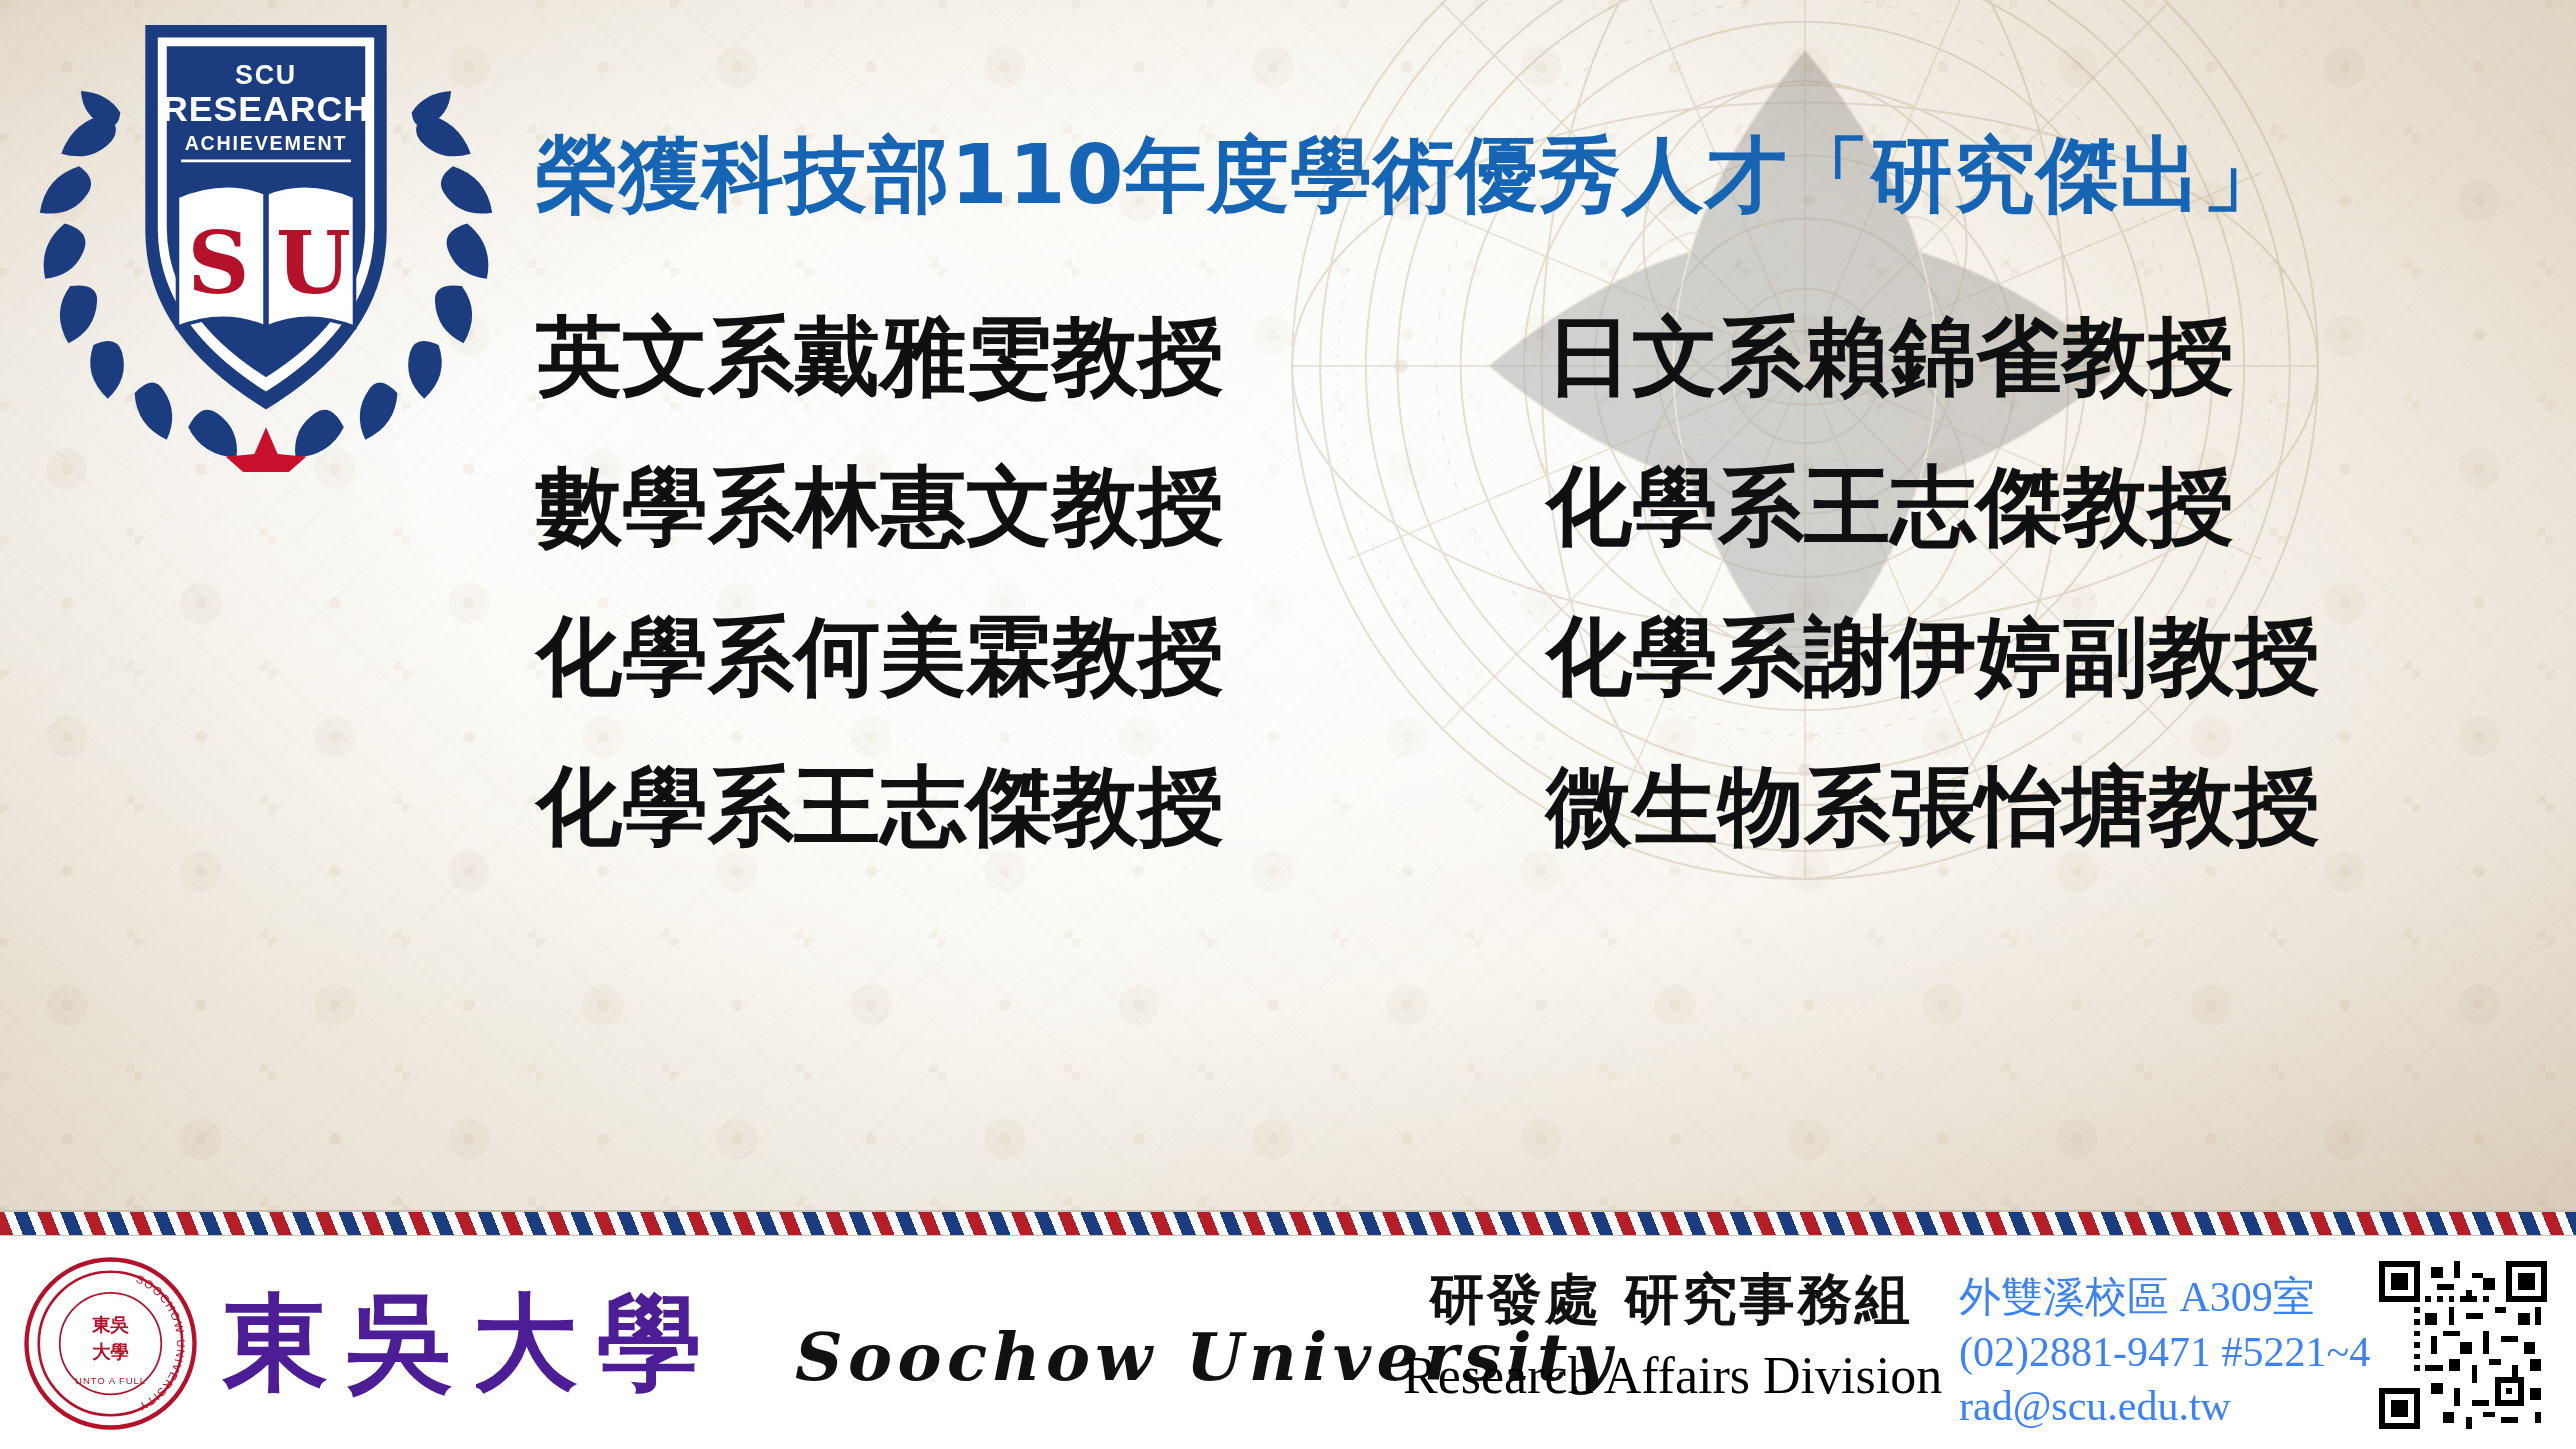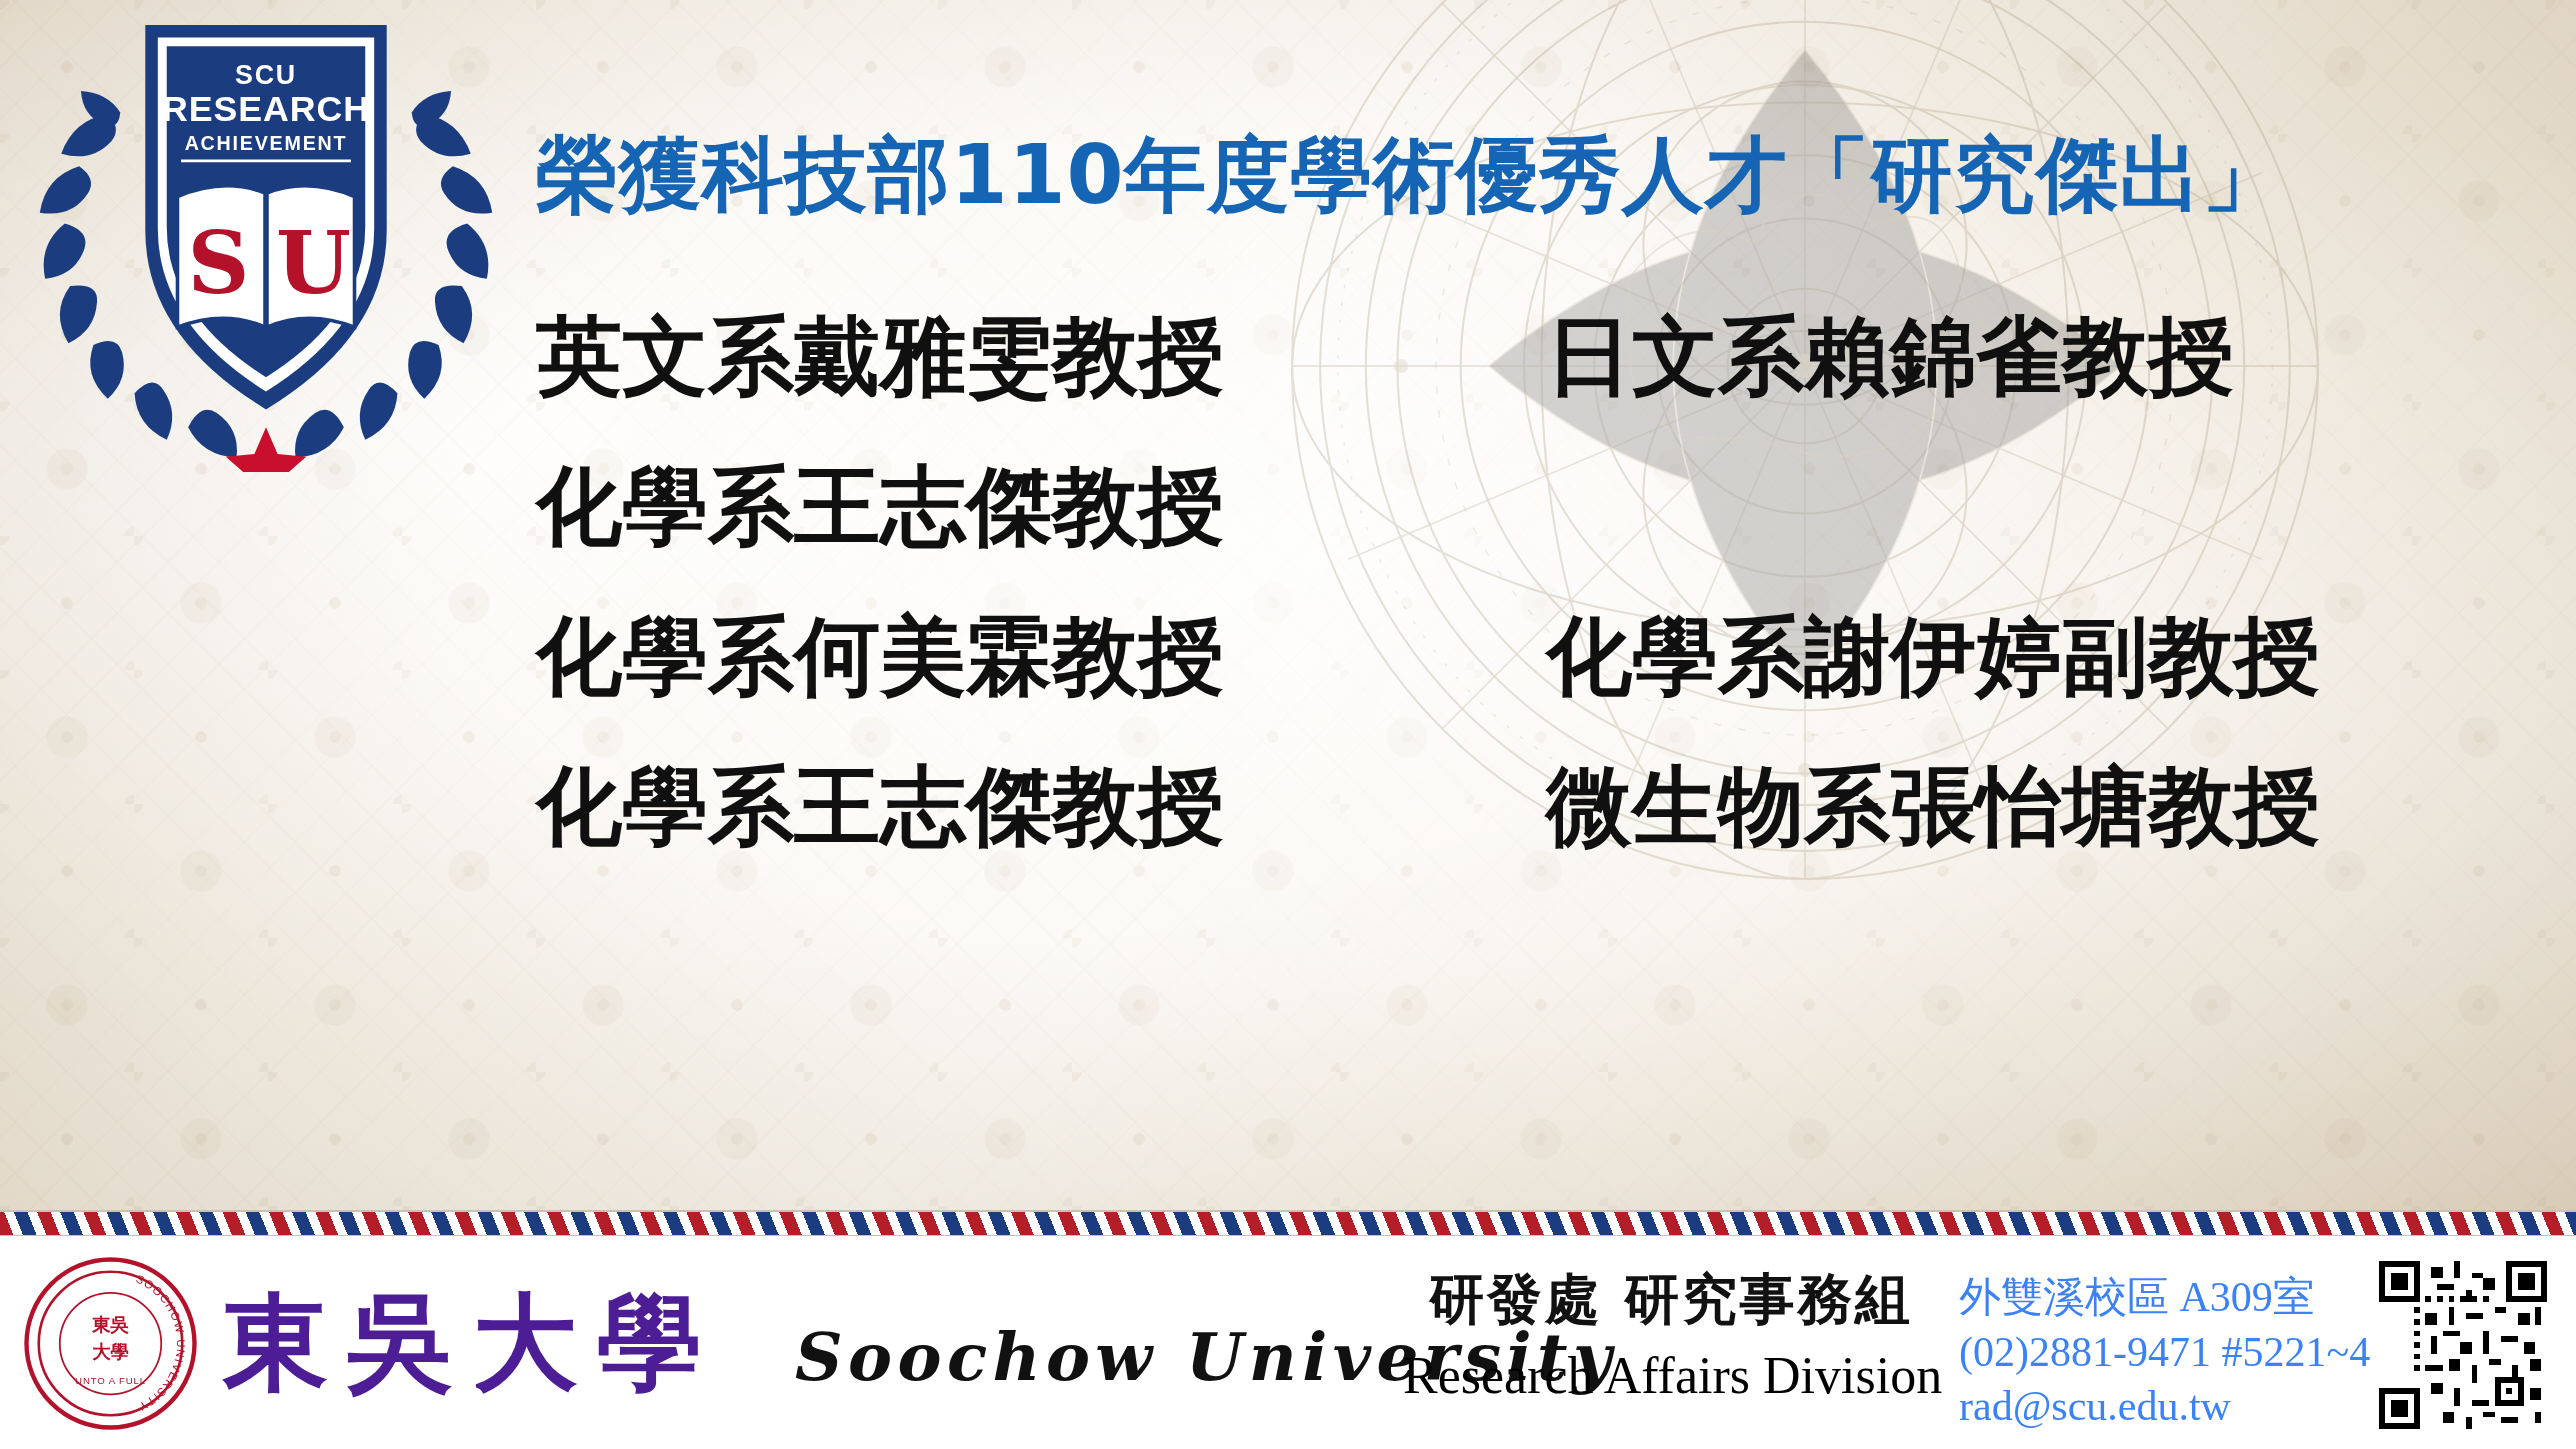--- a/index.html
+++ b/index.html
@@ -333,20 +333,21 @@
   </div>
 
   <div class="headline">榮獲科技部110年度學術優秀人才「研究傑出」</div>
 
   <div class="names">
     <div class="name-row">
       <div class="name-cell left">英文系戴雅雯教授</div>
       <div class="name-cell right">日文系賴錦雀教授</div>
     </div>
     <div class="name-row">
+      <div class="name-cell left">數學系林惠文教授</div>
       <div class="name-cell right">化學系王志傑教授</div>
     </div>
     <div class="name-row">
       <div class="name-cell left">化學系何美霖教授</div>
       <div class="name-cell right">化學系謝伊婷副教授</div>
     </div>
     <div class="name-row">
       <div class="name-cell left">化學系王志傑教授</div>
       <div class="name-cell right">微生物系張怡塘教授</div>
     </div>

